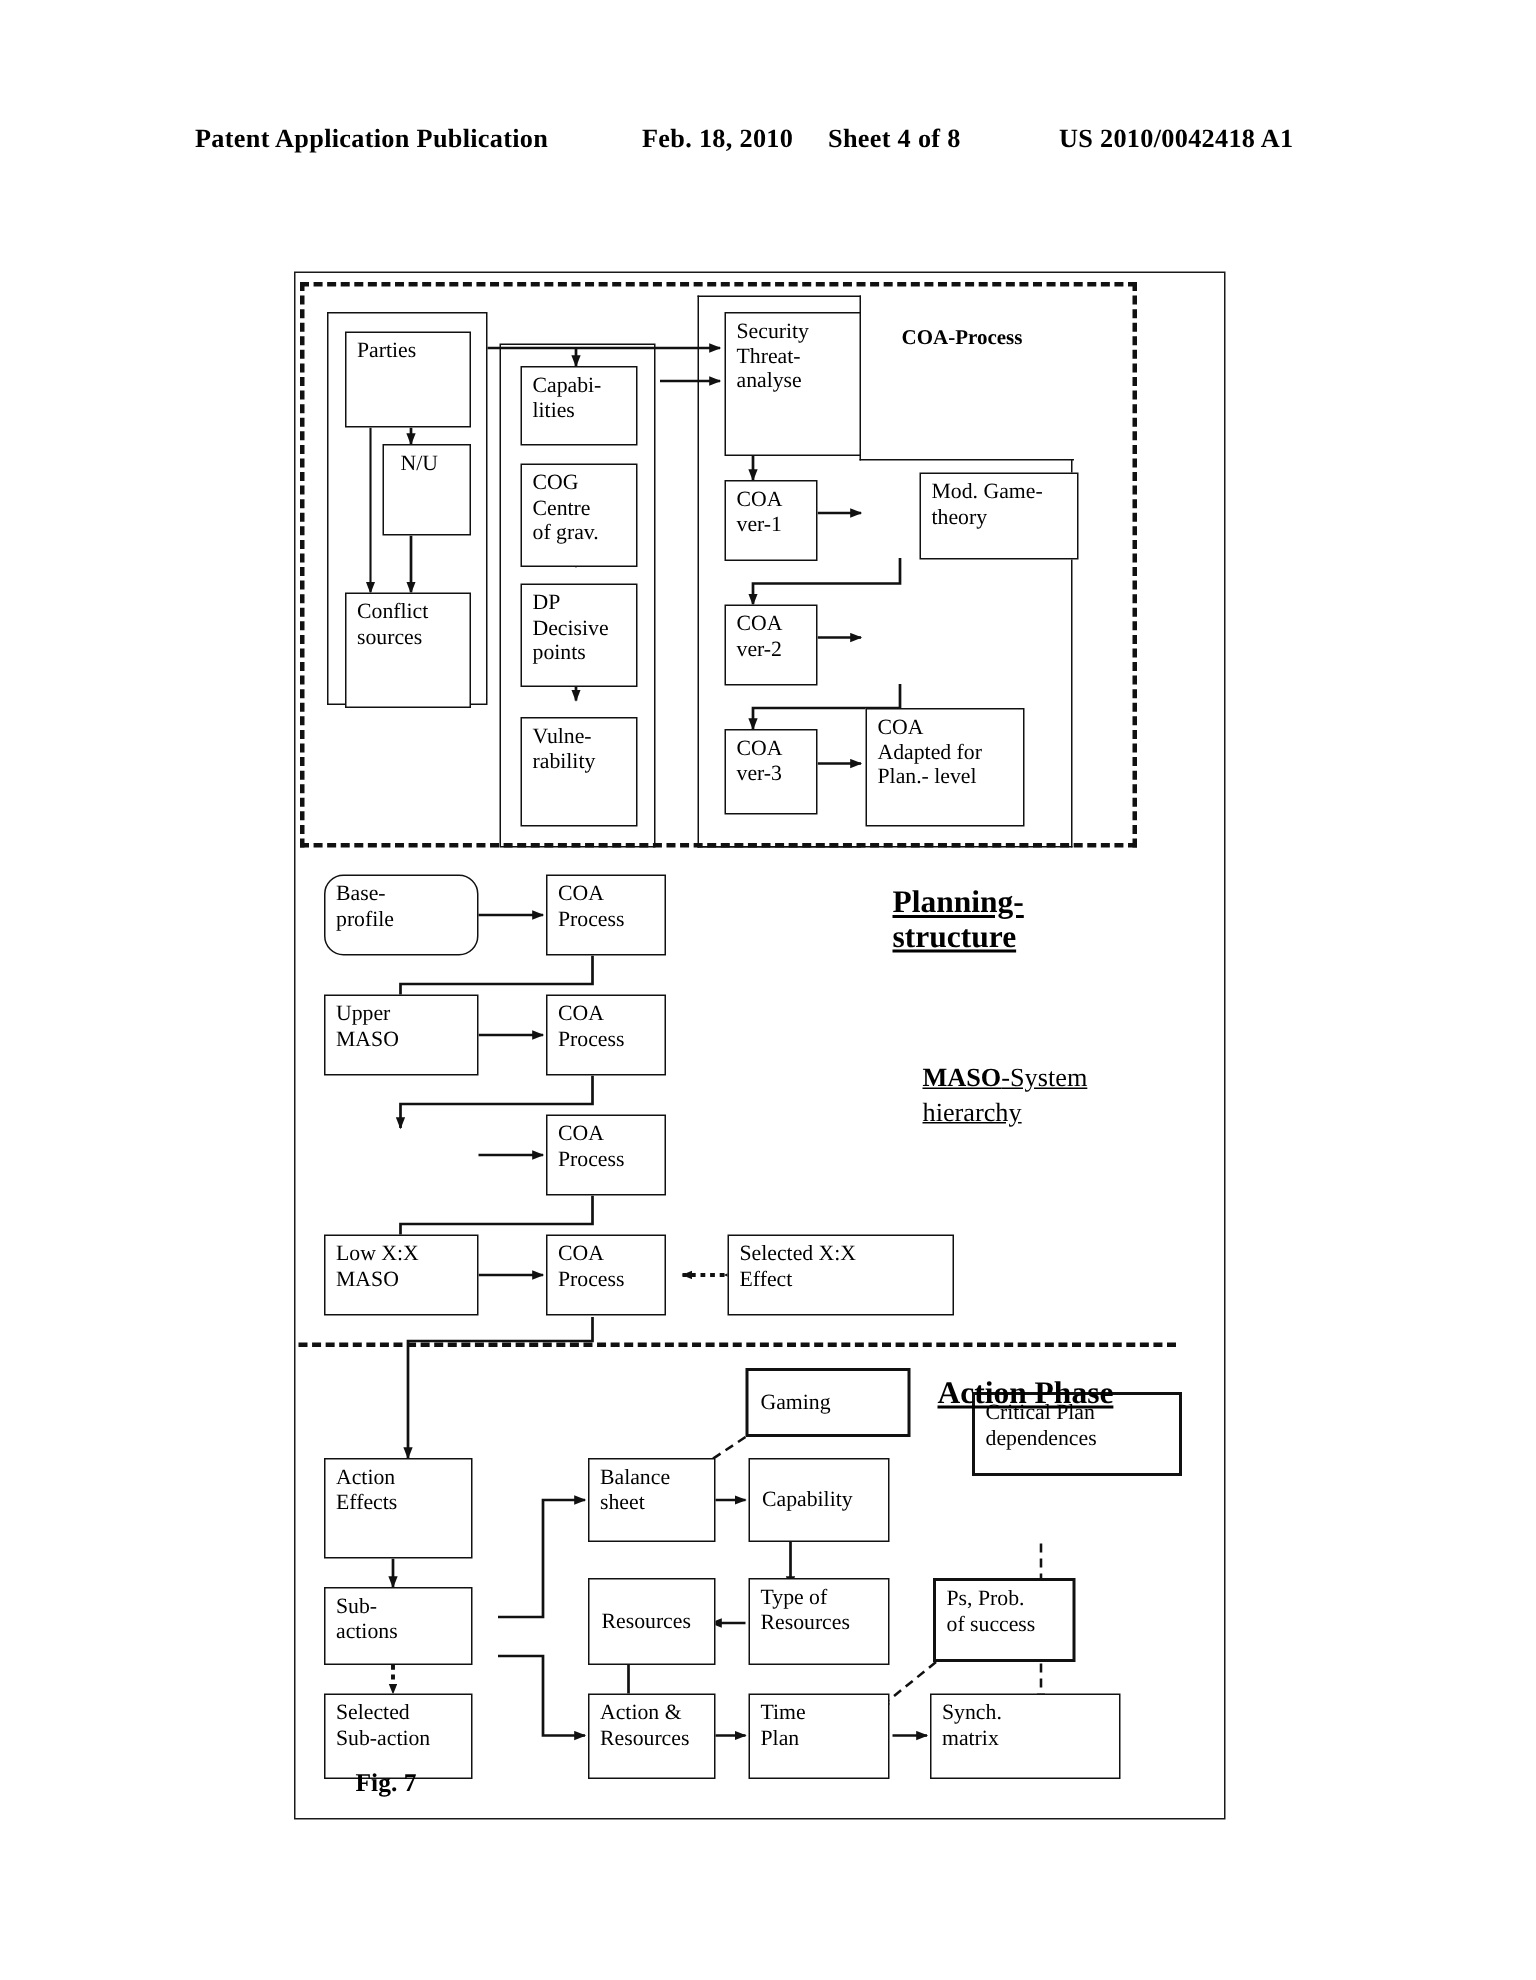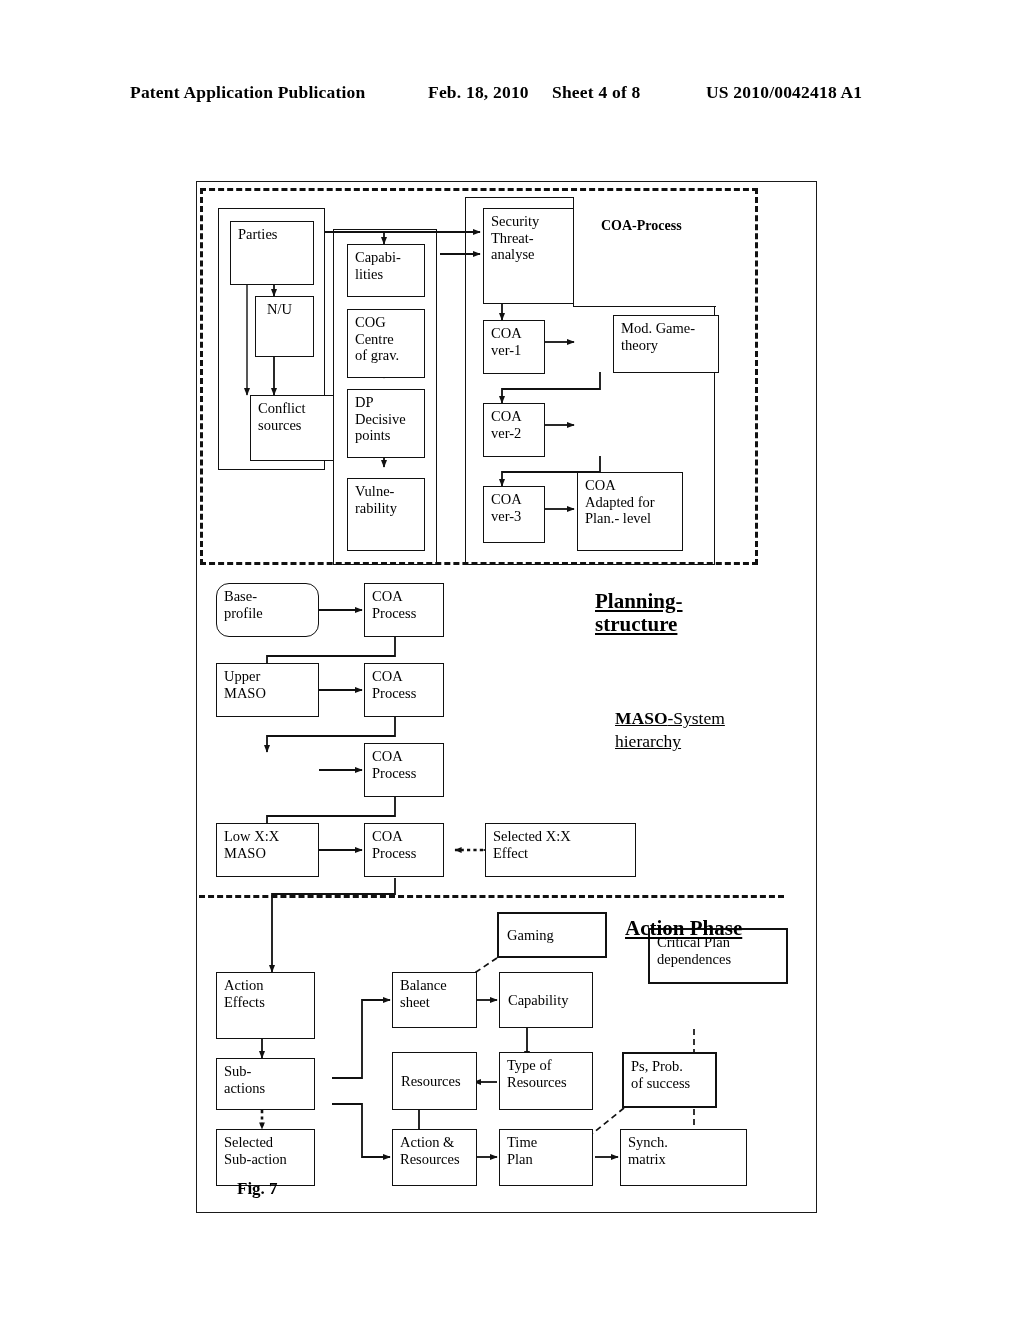--- a/index.html
+++ b/index.html
@@ -183,21 +183,21 @@
   <div style="position:absolute;left:376px;top:124px;width:143px;height:1.3px;background:#111;"></div>
 
   <div class="box" style="left:33px;top:39px;width:84px;height:64px;">
     <div>Parties</div>
   </div>
 
   <div class="box" style="left:58px;top:114px;width:59px;height:61px;padding-left:11px;">
     <div>N/U</div>
   </div>
 
-  <div class="box" style="left:33px;top:213px;width:84px;height:66px;margin-left:20px;">
+  <div class="box" style="left:33px;top:213px;width:84px;height:77px;">
     <div>Conflict</div>
     <div>sources</div>
   </div>
 
   <div class="box" style="left:150px;top:62px;width:78px;height:53px;">
     <div>Capabi-</div>
     <div>lities</div>
   </div>
 
   <div class="box" style="left:150px;top:127px;width:78px;height:69px;">

